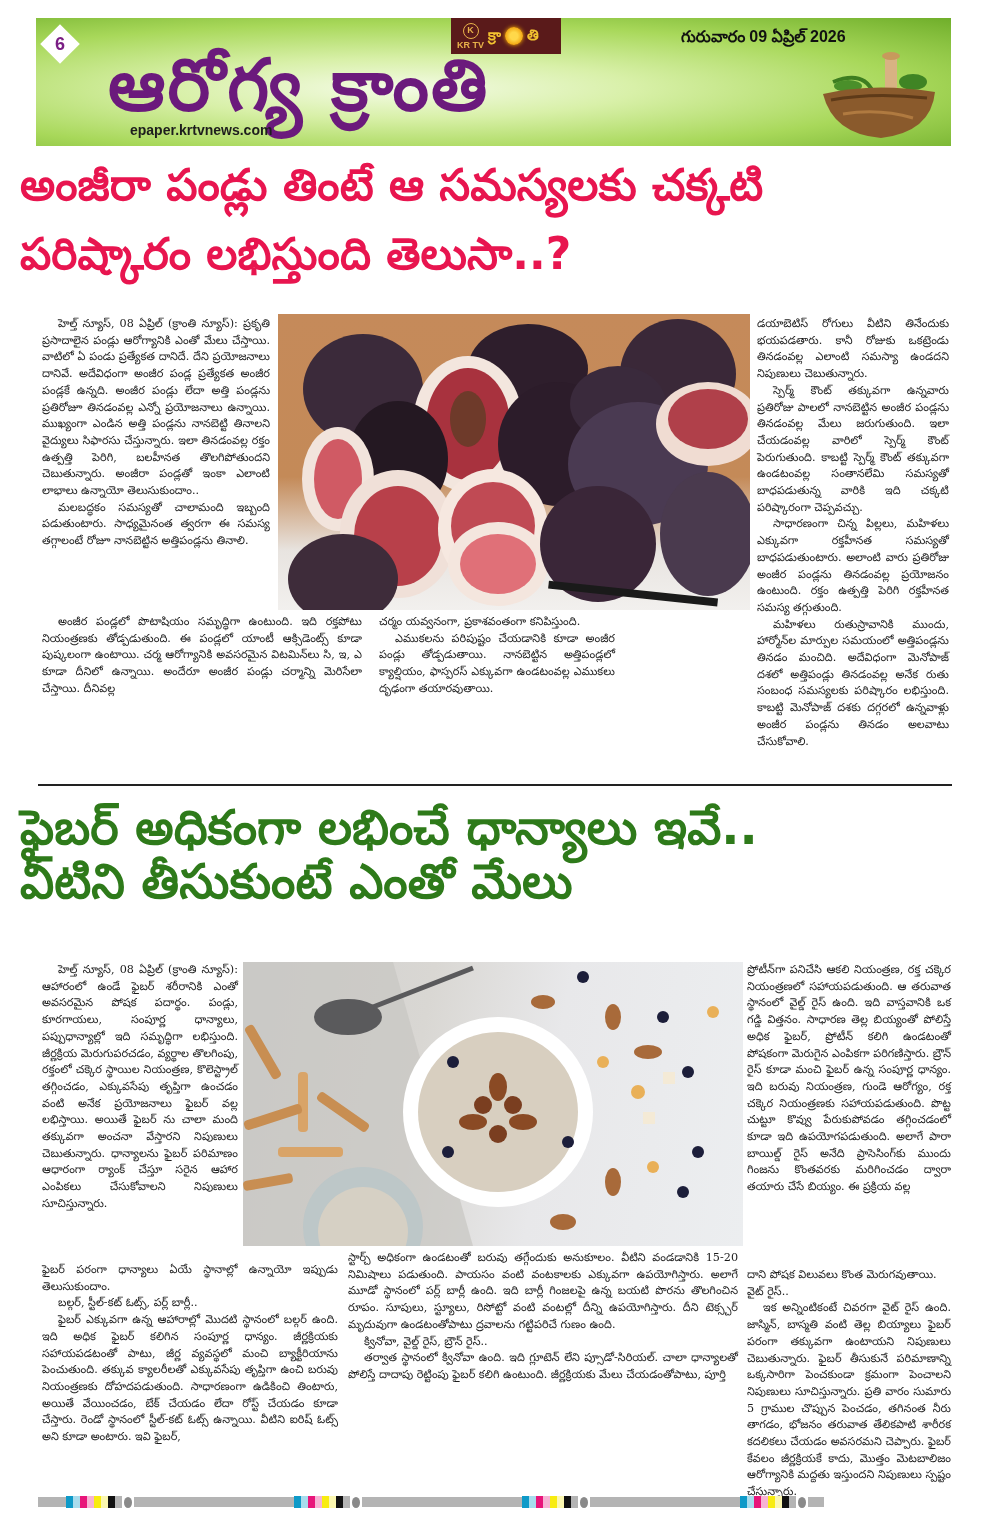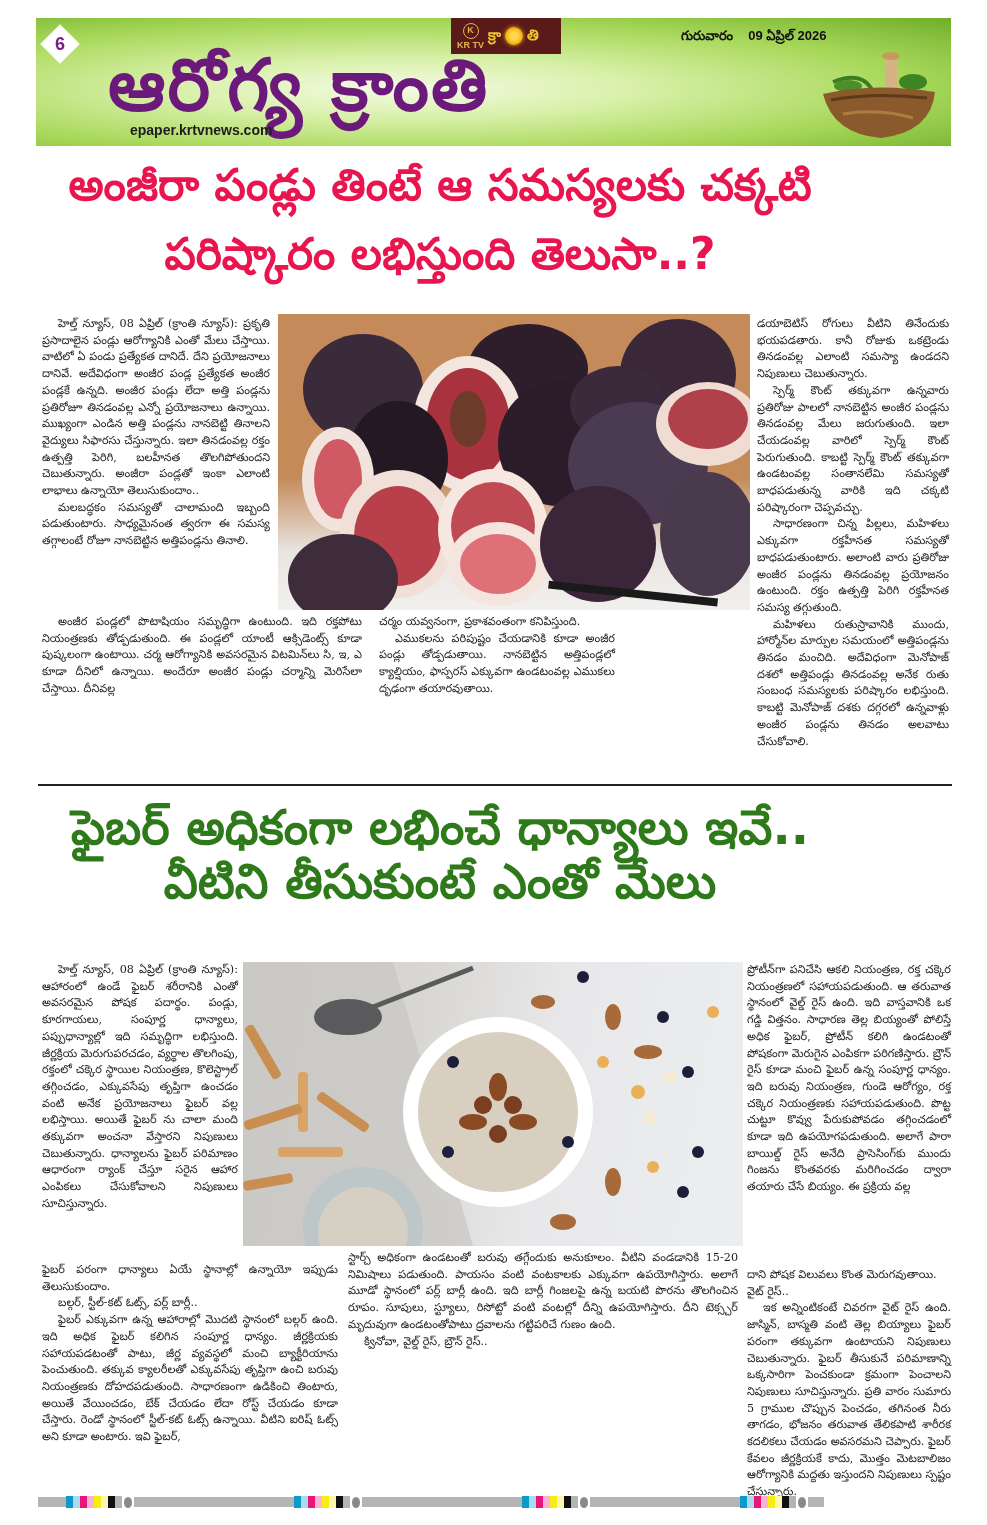--- a/index.html
+++ b/index.html
@@ -32,31 +32,32 @@
   }
   .brand-box {
     position: absolute; left: 415px; top: 0px; width: 110px; height: 36px;
     background: #5a1a1a; display: flex; align-items: center; gap: 4px; padding: 2px 6px;
   }
   .brand-kr { color: #e8b24a; font-size: 9px; font-weight: bold; font-family: "Liberation Sans", sans-serif; text-align: center; line-height: 10px; }
   .brand-kr .ring { display: block; width: 16px; height: 16px; border: 1.5px solid #e8b24a; border-radius: 50%; margin: 0 auto 1px; font-size: 9px; line-height: 13px; }
   .brand-name { color: #f2c230; font-size: 15px; font-weight: bold; }
   .brand-sun { width: 18px; height: 18px; border-radius: 50%; background: radial-gradient(circle, #ffd84a 30%, #f2a610 70%); box-shadow: 0 0 4px #ffb400; }
   .mast-date {
-    position: absolute; left: 645px; top: 10px; font-size: 13px; font-weight: bold; color: #111;
-    font-family: "Liberation Sans", sans-serif; display: flex; gap: 15px;
+    position: absolute; left: 645px; top: 10px; font-size: 16px; font-weight: bold; color: #111;
+    font-family: "Liberation Sans", sans-serif; display: flex; gap: 4px;
   }
   .mortar {
     position: absolute; right: 8px; top: 34px; width: 140px; height: 90px;
   }
 
   
   .headline {
-    position: absolute; left: 0; width: 880px; text-align: center; font-weight: bold;
+    position: absolute; left: 0; width: 880px; font-weight: bold;
     font-family: "DejaVu Sans", sans-serif;
+    padding-left: 20px;
   }
   .h1 { color: #e8154f; font-size: 44px; line-height: 60px; }
   .h2 { color: #2e7a1a; font-size: 48px; line-height: 66px; }
 
   
   .col {
     position: absolute; font-size: 11.2px; line-height: 16.7px; text-align: justify; color: #1b1b1b;
     font-family: "DejaVu Serif", serif;
   }
   .col p { text-indent: 16px; }
@@ -218,20 +219,21 @@
 
 <div class="col" style="left:42px; top:1262px; width:296px;">
   <p class="noind">ఫైబర్ పరంగా ధాన్యాలు ఏయే స్థానాల్లో ఉన్నాయో ఇప్పుడు తెలుసుకుందాం.</p>
   <p class="sub">బల్గర్, స్టీల్-కట్ ఓట్స్, పర్ల్ బార్లీ..</p>
   <p>ఫైబర్ ఎక్కువగా ఉన్న ఆహారాల్లో మొదటి స్థానంలో బల్గర్ ఉంది. ఇది అధిక ఫైబర్ కలిగిన సంపూర్ణ ధాన్యం. జీర్ణక్రియకు సహాయపడటంతో పాటు, జీర్ణ వ్యవస్థలో మంచి బ్యాక్టీరియాను పెంచుతుంది. తక్కువ క్యాలరీలతో ఎక్కువసేపు తృప్తిగా ఉంచి బరువు నియంత్రణకు దోహదపడుతుంది. సాధారణంగా ఉడికించి తింటారు, అయితే వేయించడం, బేక్ చేయడం లేదా రోస్ట్ చేయడం కూడా చేస్తారు. రెండో స్థానంలో స్టీల్-కట్ ఓట్స్ ఉన్నాయి. వీటిని ఐరిష్ ఓట్స్ అని కూడా అంటారు. ఇవి ఫైబర్,</p>
 </div>
 
 <div class="col" style="left:348px; top:1250px; width:390px;">
   <p class="noind">స్టార్చ్ అధికంగా ఉండటంతో బరువు తగ్గేందుకు అనుకూలం. వీటిని వండడానికి 15-20 నిమిషాలు పడుతుంది. పాయసం వంటి వంటకాలకు ఎక్కువగా ఉపయోగిస్తారు. అలాగే మూడో స్థానంలో పర్ల్ బార్లీ ఉంది. ఇది బార్లీ గింజలపై ఉన్న బయటి పొరను తొలగించిన రూపం. సూపులు, స్ట్యూలు, రిసోట్టో వంటి వంటల్లో దీన్ని ఉపయోగిస్తారు. దీని టెక్స్చర్ మృదువుగా ఉండటంతోపాటు ద్రవాలను గట్టిపరిచే గుణం ఉంది.</p>
   <p class="sub">క్వినోవా, వైల్డ్ రైస్, బ్రౌన్ రైస్..</p>
+  <p>తర్వాత స్థానంలో క్వినోవా ఉంది. ఇది గ్లూటెన్ లేని ప్సూడో-సిరియల్. చాలా ధాన్యాలతో పోలిస్తే దాదాపు రెట్టింపు ఫైబర్ కలిగి ఉంటుంది. జీర్ణక్రియకు మేలు చేయడంతోపాటు, పూర్తి</p>
 </div>
 
 <div class="col" style="left:747px; top:1267px; width:204px;">
   <p class="noind">దాని పోషక విలువలు కొంత మెరుగవుతాయి.</p>
   <p class="noind">వైట్ రైస్..</p>
   <p>ఇక అన్నింటికంటే చివరగా వైట్ రైస్ ఉంది. జాస్మిన్, బాస్మతి వంటి తెల్ల బియ్యాలు ఫైబర్ పరంగా తక్కువగా ఉంటాయని నిపుణులు చెబుతున్నారు. ఫైబర్ తీసుకునే పరిమాణాన్ని ఒక్కసారిగా పెంచకుండా క్రమంగా పెంచాలని నిపుణులు సూచిస్తున్నారు. ప్రతి వారం సుమారు 5 గ్రాముల చొప్పున పెంచడం, తగినంత నీరు తాగడం, భోజనం తరువాత తేలికపాటి శారీరక కదలికలు చేయడం అవసరమని చెప్పారు. ఫైబర్ కేవలం జీర్ణక్రియకే కాదు, మొత్తం మెటబాలిజం ఆరోగ్యానికి మద్దతు ఇస్తుందని నిపుణులు స్పష్టం చేస్తున్నారు.</p>
 </div>
 
 <div class="colorbar">
   <div class="cb-gray" style="width:28px;"></div>

